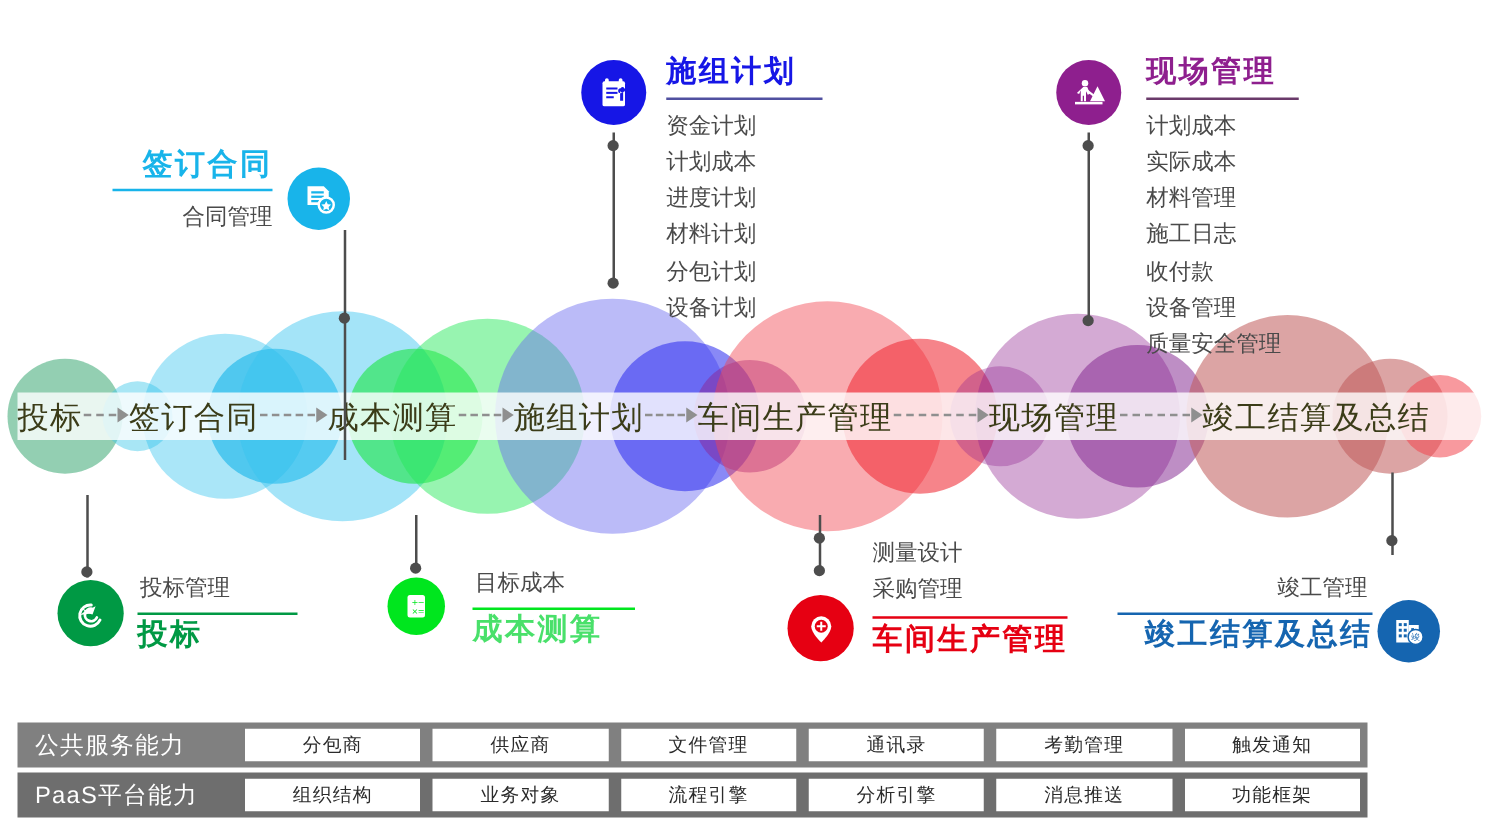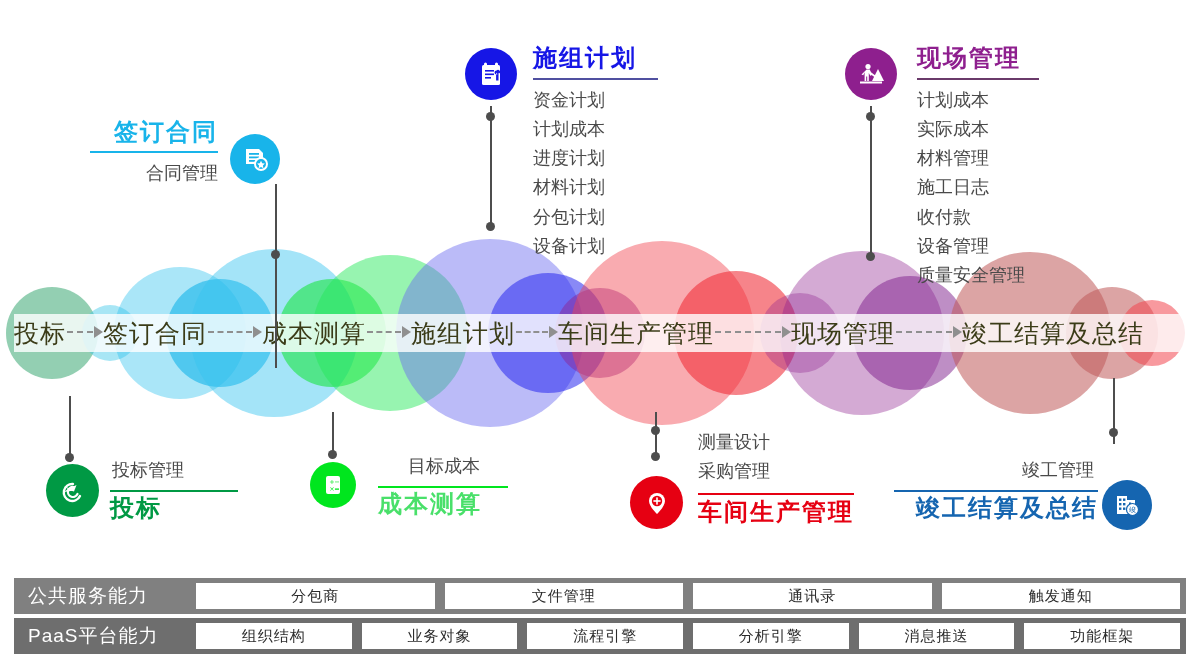--- a/index.html
+++ b/index.html
@@ -40,21 +40,21 @@
     display:flex;align-items:center;justify-content:center;
   }
   .co-title{font-weight:700;letter-spacing:2px;line-height:1;}
   .co-rule{height:0;border-top:2px solid currentColor;}
   .co-sub{font-size:18px;color:#4a4a4a;line-height:1.62;white-space:nowrap;}
 
   .lead-line{position:absolute;background:#4d4d4d;width:2px;}
   .lead-dot{position:absolute;width:9px;height:9px;border-radius:50%;background:#4d4d4d;}
 
   
-  .cap-table{position:absolute;left:14px;top:578px;width:1172px;}
+  .cap-table{position:absolute;left:14px;top:578px;width:1080px;}
   .cap-row{
     display:flex;align-items:stretch;height:36px;background:#808080;
     margin-bottom:4px;
   }
   .cap-row:last-child{margin-bottom:0;background:#6e6e6e;}
   .cap-label{
     width:176px;flex:0 0 176px;color:#ffffff;font-size:19px;
     display:flex;align-items:center;padding-left:14px;box-sizing:border-box;
     letter-spacing:1px;
   }
@@ -226,21 +226,21 @@
     <div class="icon-circle" style="left:4px;top:62px;width:46px;height:46px;background:#00e61e;">
       <svg width="24" height="24" viewBox="0 0 24 24">
         <rect x="5" y="3" width="14" height="18" rx="2" fill="#fff"></rect>
         <text x="8.2" y="11" font-size="6.5" fill="#00e61e" font-family="DejaVu Sans,sans-serif">+</text>
         <text x="13.2" y="11" font-size="6.5" fill="#00e61e" font-family="DejaVu Sans,sans-serif">−</text>
         <text x="8.2" y="18.2" font-size="6.5" fill="#00e61e" font-family="DejaVu Sans,sans-serif">×</text>
         <text x="13.2" y="18.2" font-size="6.5" fill="#00e61e" font-family="DejaVu Sans,sans-serif">=</text>
       </svg>
     </div>
     <div style="position:absolute;left:72px;top:52px;">
-      <div class="co-sub" style="padding-left:2px;text-align:center;">目标成本</div>
+      <div class="co-sub" style="padding-left:2px;">目标成本</div>
       <div class="co-rule" style="color:#00e61e;width:130px;margin:5px 0 4px 0;"></div>
       <div class="co-title" style="font-size:24px;color:#49e06a;">成本测算</div>
     </div>
   </div>
 
   <div class="callout" style="left:620px;top:416px;width:280px;">
     <div class="lead-line" style="left:35px;top:-4px;height:46px;"></div>
     <div class="lead-dot" style="left:31px;top:10px;"></div>
     <div class="lead-dot" style="left:31px;top:36px;"></div>
     <div class="icon-circle" style="left:10px;top:60px;width:53px;height:53px;background:#e60012;">
@@ -282,22 +282,24 @@
         <text x="19.5" y="21.2" font-size="7" fill="#1565b0" text-anchor="middle" font-family="DejaVu Sans,sans-serif">竣</text>
       </svg>
     </div>
   </div>
 
   <div class="cap-table" id="cap-table">
       <div class="cap-row">
         <div class="cap-label">公共服务能力</div>
         <div class="cap-cells">
           <div class="cap-cell">分包商</div>
+          <div class="cap-cell">供应商</div>
           <div class="cap-cell">文件管理</div>
           <div class="cap-cell">通讯录</div>
+          <div class="cap-cell">考勤管理</div>
           <div class="cap-cell">触发通知</div>
         </div>
       </div>
       <div class="cap-row">
         <div class="cap-label">PaaS平台能力</div>
         <div class="cap-cells">
           <div class="cap-cell">组织结构</div>
           <div class="cap-cell">业务对象</div>
           <div class="cap-cell">流程引擎</div>
           <div class="cap-cell">分析引擎</div>

